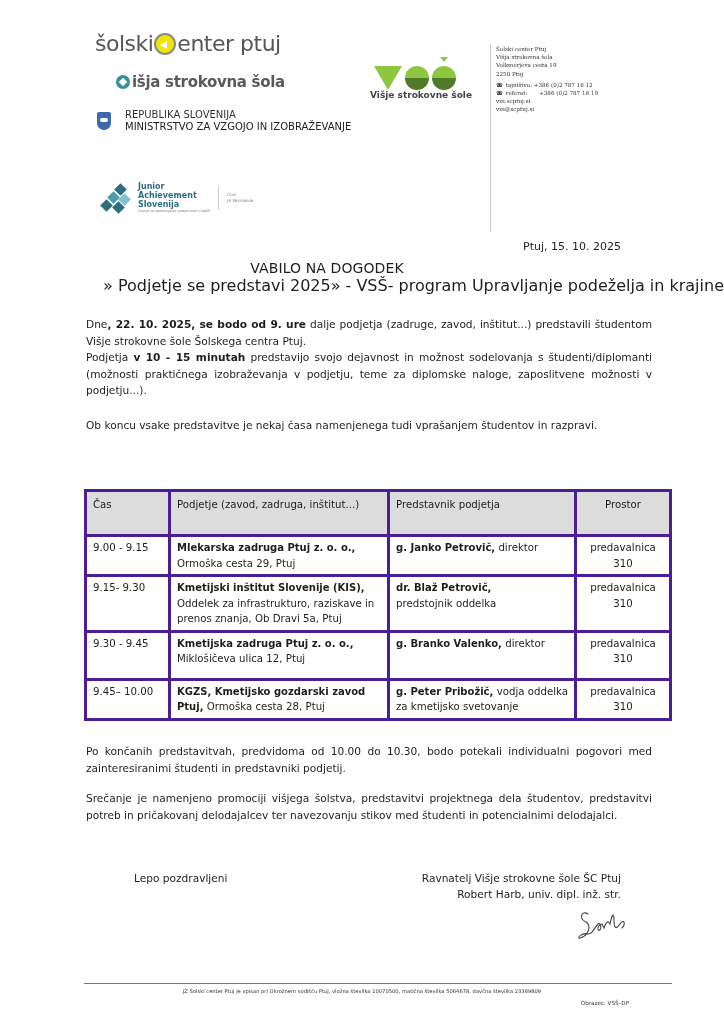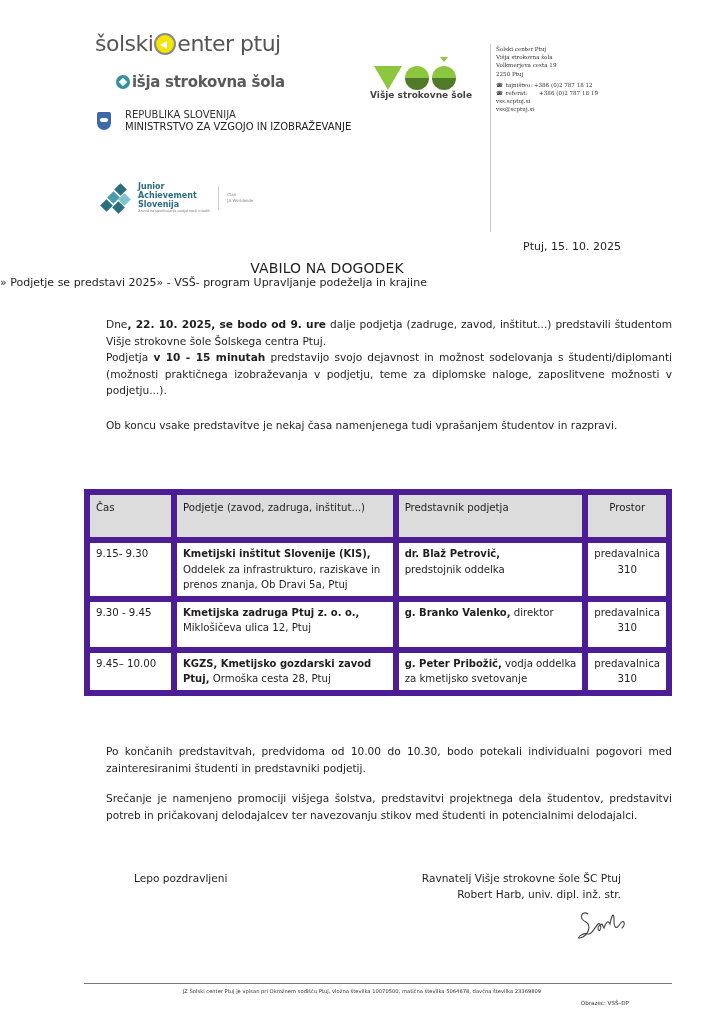--- a/index.html
+++ b/index.html
@@ -40,32 +40,32 @@
   
   .vline { left:490px; top:44px; width:1px; height:188px; background:#c8c8c8; }
   .contact { left:496px; top:45px; font-family:"DejaVu Serif", serif; font-size:5.6px; line-height:8.2px; color:#333; white-space:nowrap; }
   .contact .gap { height:3px; }
   .contact .phone { display:inline-block; width:8px; }
 
   
   .doc-font { font-family:"DejaVu Sans", sans-serif; font-size:10.6px; color:#1e1e1e; }
   .date { right:103px; top:240px; font-size:11px; }
   .title1 { left:0; width:654px; text-align:center; top:260px; font-size:14px; letter-spacing:0.1px; }
-  .title2 { left:0; width:724px; text-align:left; top:276px; font-size:11px; }
-
-  .para { left:86px; width:566px; text-align:justify; line-height:16.5px;margin-left:20px; }
+  .title2 { left:0; width:724px; text-align:right; top:276px; font-size:16px; }
+
+  .para { left:86px; width:566px; text-align:justify; line-height:16.5px; }
   .para b { font-weight:bold; }
   .p1 { top:316px; }
   .p2 { top:417px; }
   .p3 { top:743px; }
   .p4 { top:790px; }
 
   
   .tbl { left:84px; top:489px; width:588px; border-collapse:collapse; font-family:"DejaVu Sans", sans-serif; font-size:10.2px; color:#1e1e1e; }
-  .tbl th, .tbl td { border:6px solid #4c1d95; padding:3px 6px; vertical-align:top; line-height:15.5px; }
+  .tbl th, .tbl td { border:3px solid #4c1d95; padding:3px 6px; vertical-align:top; line-height:15.5px; }
   .tbl th { background:#dcdcdc; font-weight:normal; text-align:left; height:34px; padding-top:5px; }
   .tbl th.c4, .tbl td.c4 { text-align:center; }
   .tbl td.c1 { width:69px; white-space:nowrap; }
   .tbl td.c2 { width:204px; }
   .tbl td.c3 { width:172px; }
   .tbl .strong { font-weight:bold; font-size:10px; }
   .tbl .just { text-align:justify; text-align-last:auto; }
 
   .greet { left:134px; top:872px; }
   .sig1 { right:103px; top:872px; text-align:right; }
@@ -165,20 +165,26 @@
   <thead>
     <tr>
       <th>Čas</th>
       <th>Podjetje (zavod, zadruga, inštitut...)</th>
       <th>Predstavnik podjetja</th>
       <th class="c4">Prostor</th>
     </tr>
   </thead>
   <tbody>
     <tr>
+      <td class="c1">9.00 - 9.15</td>
+      <td class="c2"><span class="strong">Mlekarska zadruga Ptuj z. o. o.,</span><br><span>Ormoška cesta 29,  Ptuj</span></td>
+      <td class="c3"><span class="strong">g. Janko Petrovič,</span><span> direktor</span></td>
+      <td class="c4"><span>predavalnica</span><br><span>310</span></td>
+    </tr>
+    <tr>
       <td class="c1">9.15- 9.30</td>
       <td class="c2"><span class="strong">Kmetijski inštitut Slovenije (KIS),</span><br><span>Oddelek za infrastrukturo, raziskave in prenos znanja, Ob Dravi 5a, Ptuj</span></td>
       <td class="c3"><span class="strong">dr. Blaž Petrovič,</span><br><span>predstojnik oddelka</span></td>
       <td class="c4"><span>predavalnica</span><br><span>310</span></td>
     </tr>
     <tr>
       <td class="c1">9.30 - 9.45</td>
       <td class="c2"><span class="strong">Kmetijska zadruga Ptuj z. o. o.,</span><br><span>Miklošičeva ulica 12, Ptuj</span><div style="height:8px;"></div></td>
       <td class="c3"><span class="strong">g. Branko Valenko,</span><span> direktor</span></td>
       <td class="c4"><span>predavalnica</span><br><span>310</span></td>

